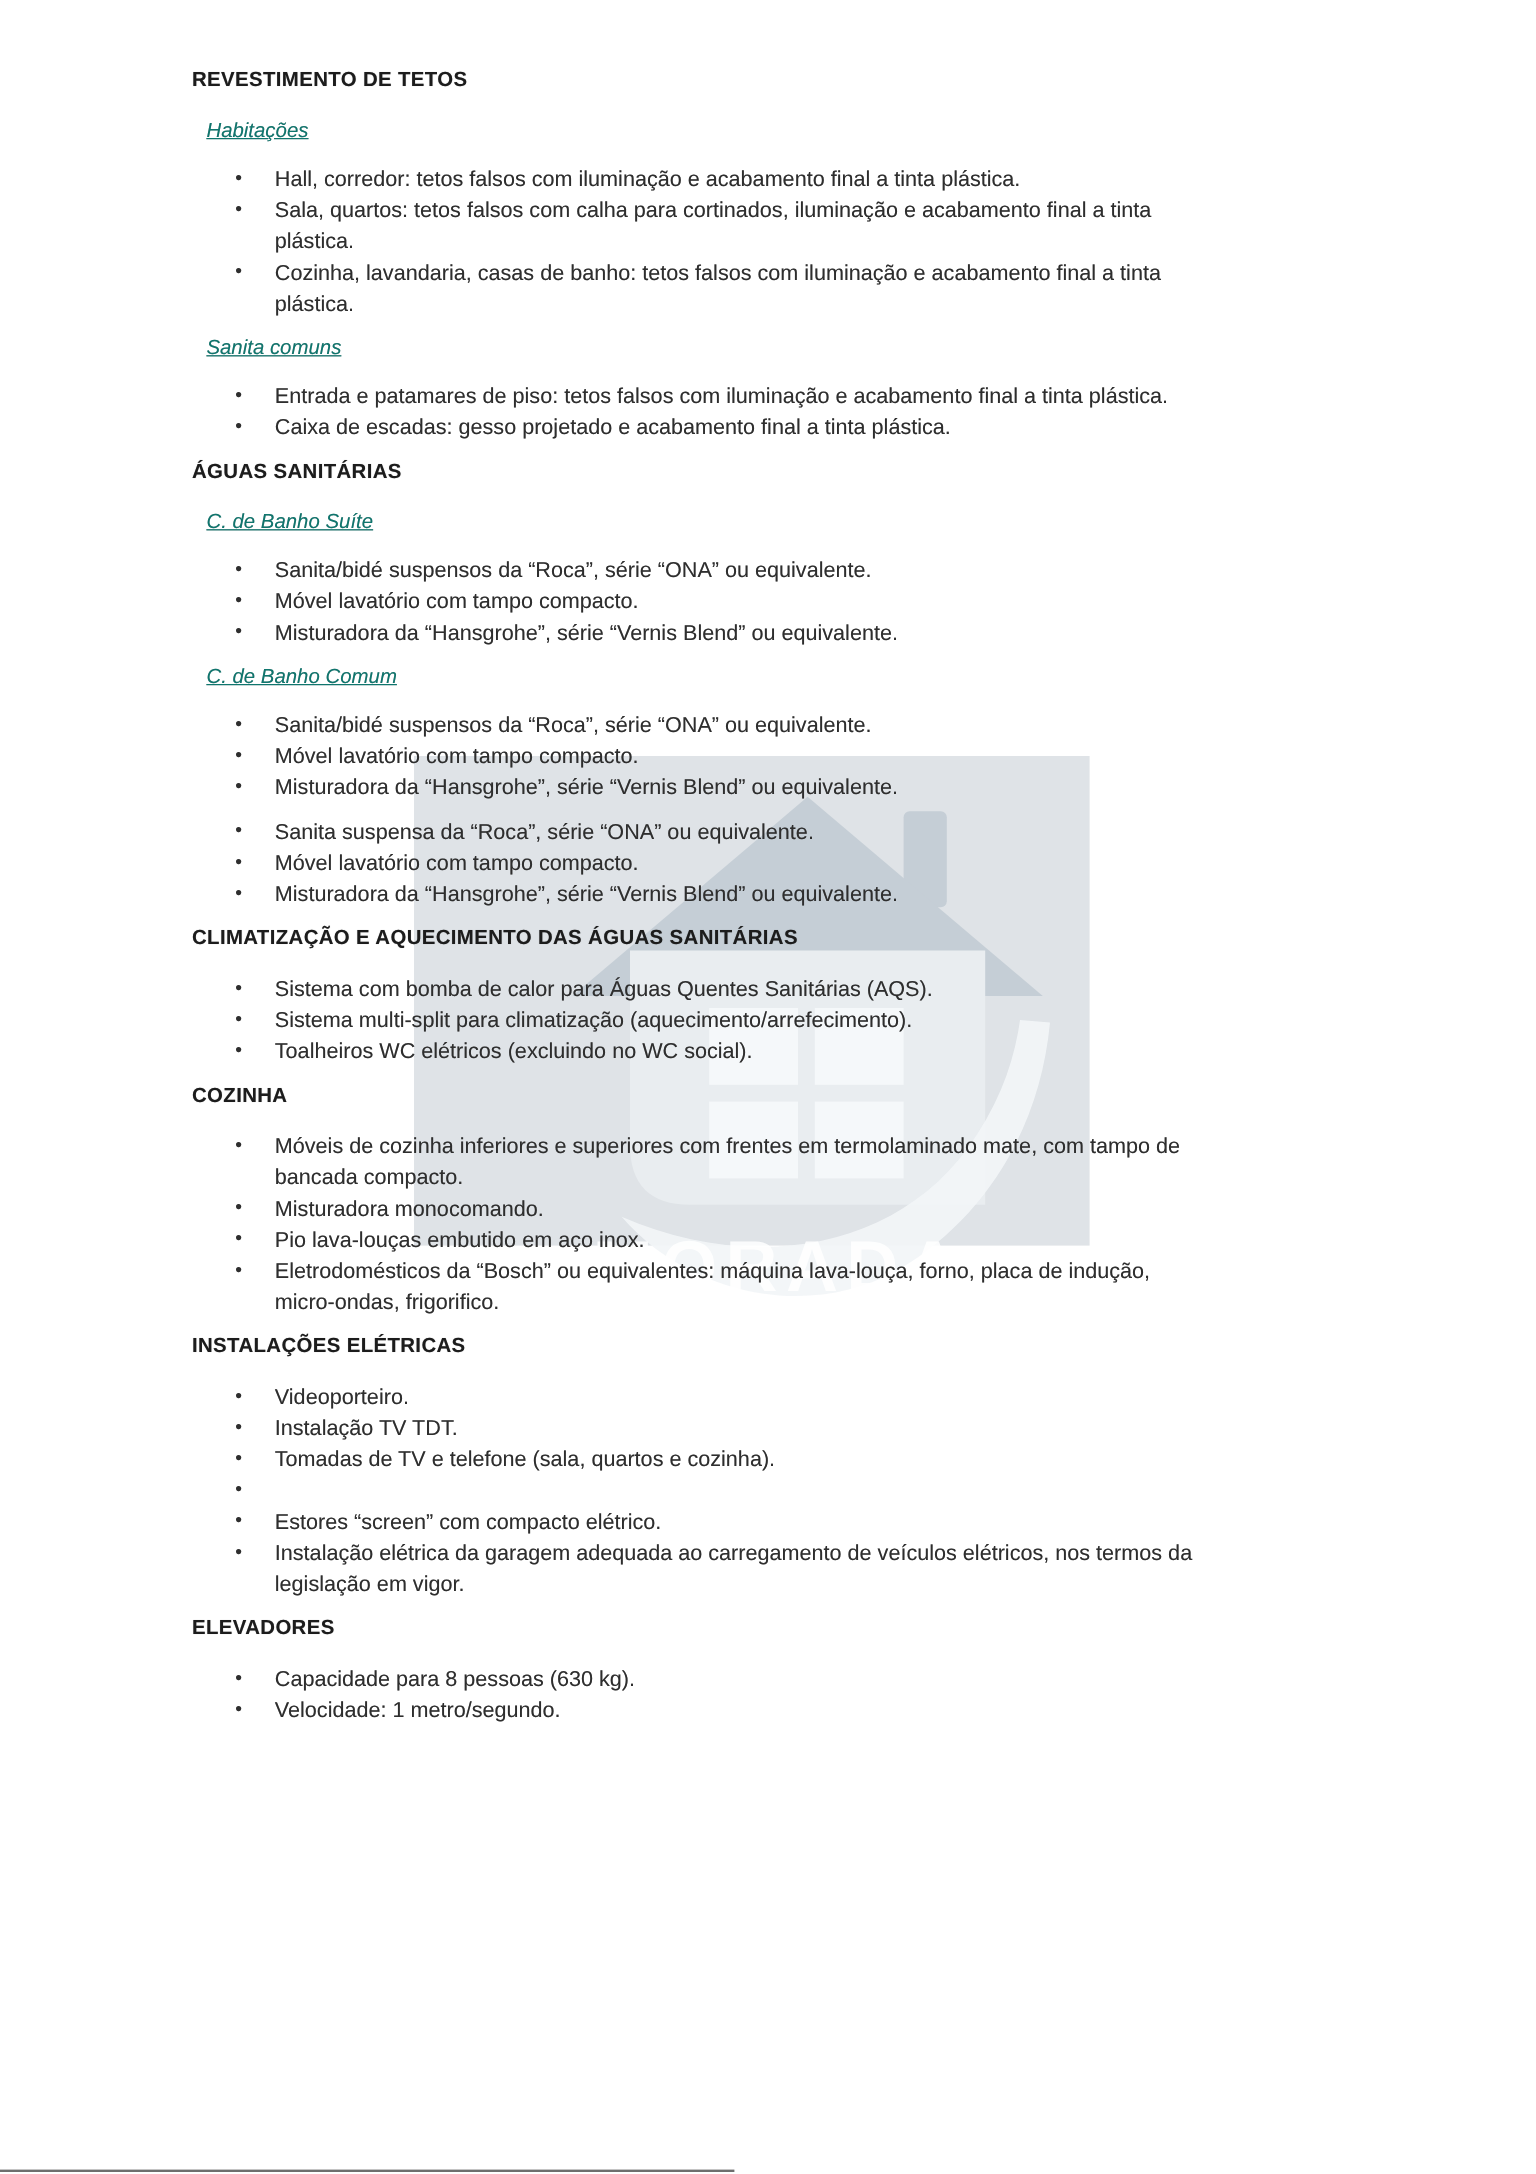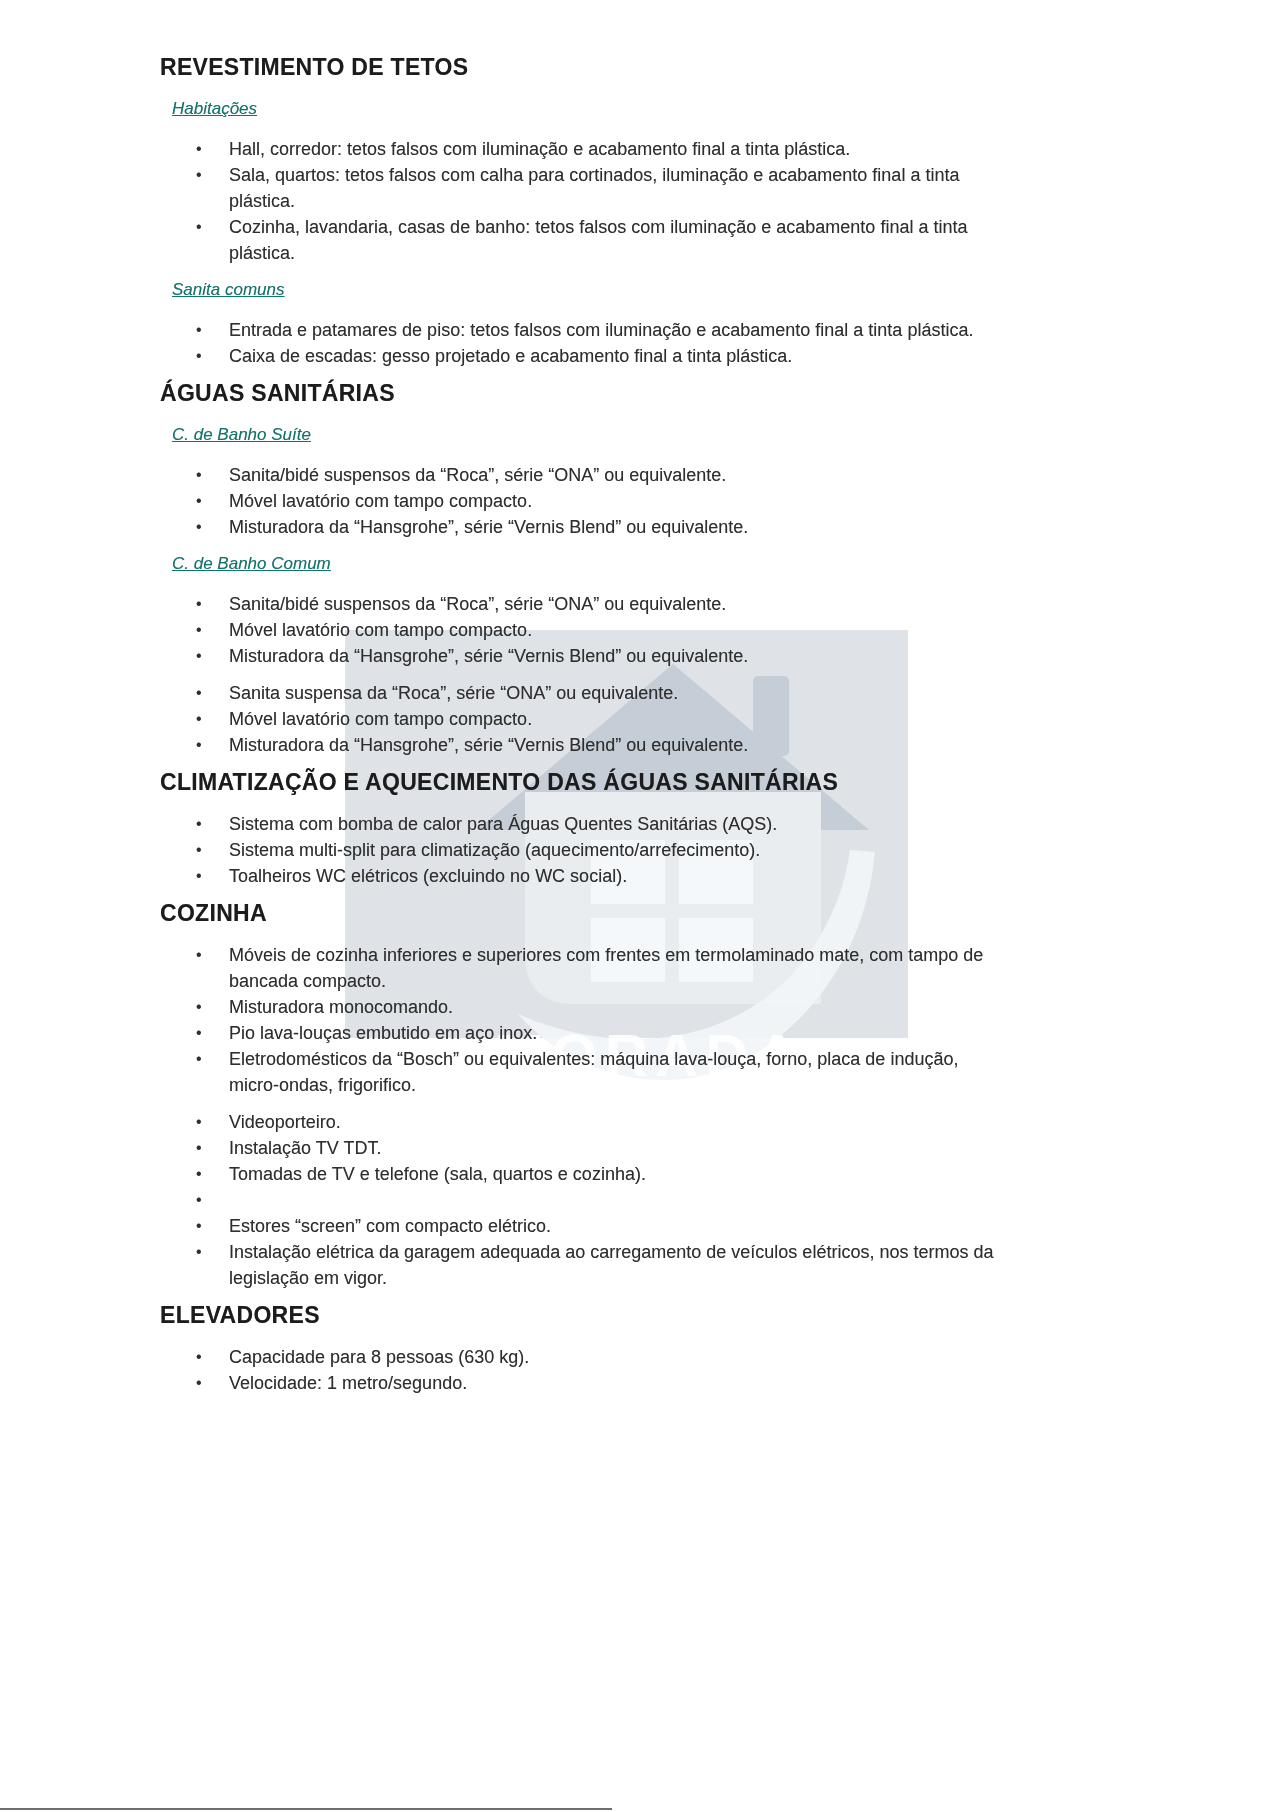--- a/index.html
+++ b/index.html
@@ -35,21 +35,21 @@
     color:rgba(255,255,255,0.62);
     white-space:nowrap;
   }
   
   .content{
     position:relative;
     z-index:2;
     padding:54px 0 0 160px;
   }
   .section-title{
-    font-size:23px;
+    font-size:17px;
     font-weight:bold;
     color:#1c1c1c;
     letter-spacing:0.3px;
     line-height:26px;
     margin:0 0 16px 0;
     text-shadow:0 0 0.6px rgba(40,40,40,0.45);
   }
   .subsection-title{
     font-style:italic;
     font-size:17px;
@@ -220,20 +220,21 @@
         <li>
           <span class="b">•</span>
           <span class="t">Pio lava-louças embutido em aço inox.</span>
         </li>
         <li>
           <span class="b">•</span>
           <span class="t">Eletrodomésticos da “Bosch” ou equivalentes: máquina lava-louça, forno, placa de indução,
 micro-ondas, frigorifico.</span>
         </li>
       </ul>
+      <div class="section-title">INSTALAÇÕES ELÉTRICAS</div>
       <ul class="bullets">
         <li>
           <span class="b">•</span>
           <span class="t">Videoporteiro.</span>
         </li>
         <li>
           <span class="b">•</span>
           <span class="t">Instalação TV TDT.</span>
         </li>
         <li>

